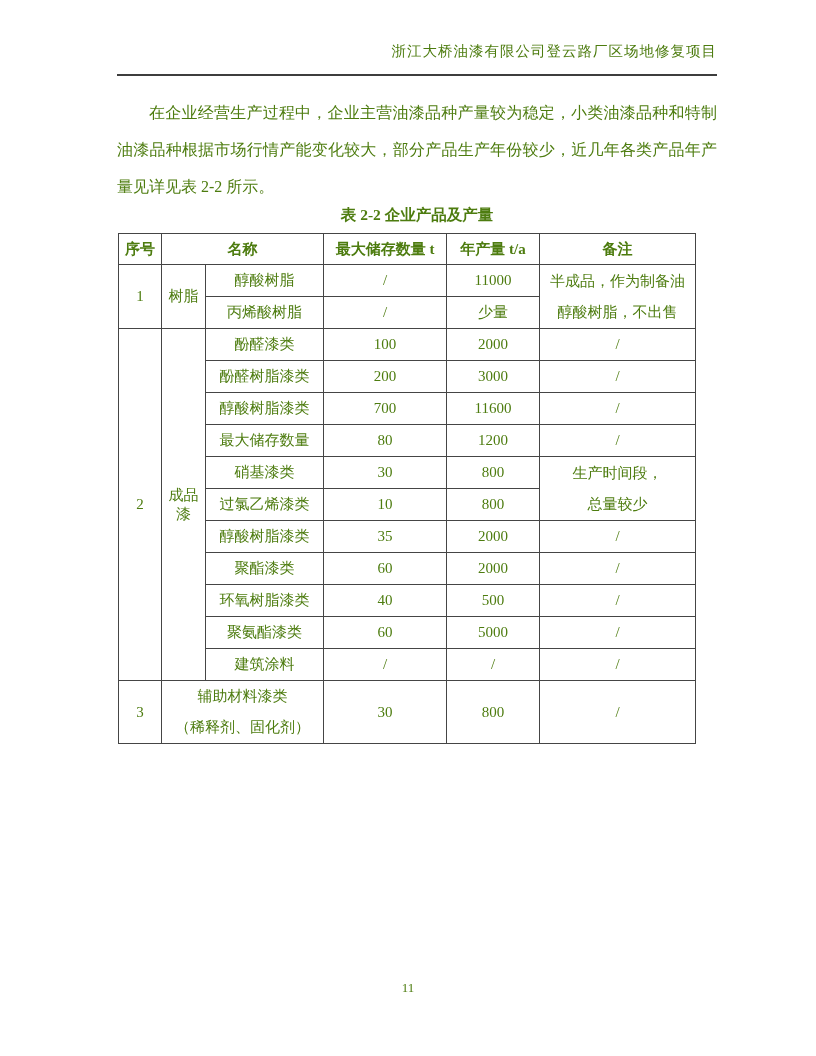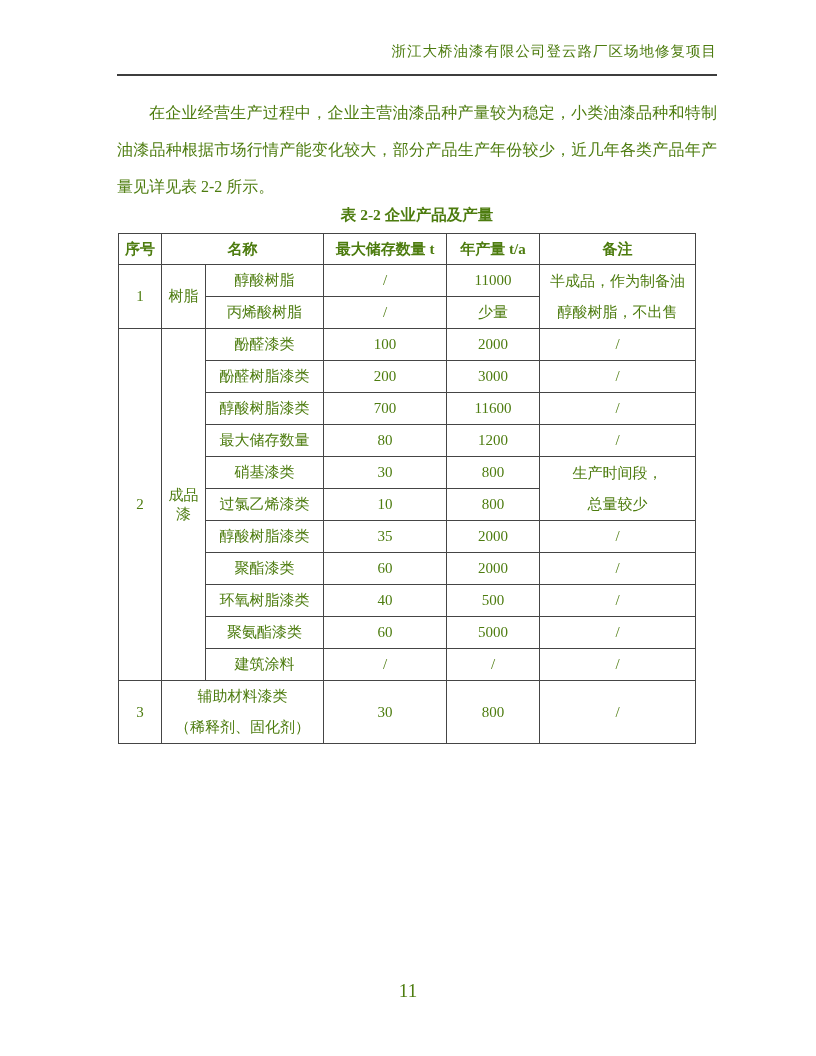--- a/index.html
+++ b/index.html
@@ -65,21 +65,21 @@
   }
   .follow{
     margin:15px 0 0 0;
     font-size:16px;
     text-indent:2em;
   }
   .page-footer{
     position:absolute;
     left:0;top:980px;width:816px;
     text-align:center;
-    font-size:19px;
+    font-size:13px;
   }
 </style>
 </head>
 <body>
 
 <div class="page">
 
   <div class="doc-header">
     <span>浙江大桥油漆有限公司登云路厂区场地修复项目</span>
   </div>

